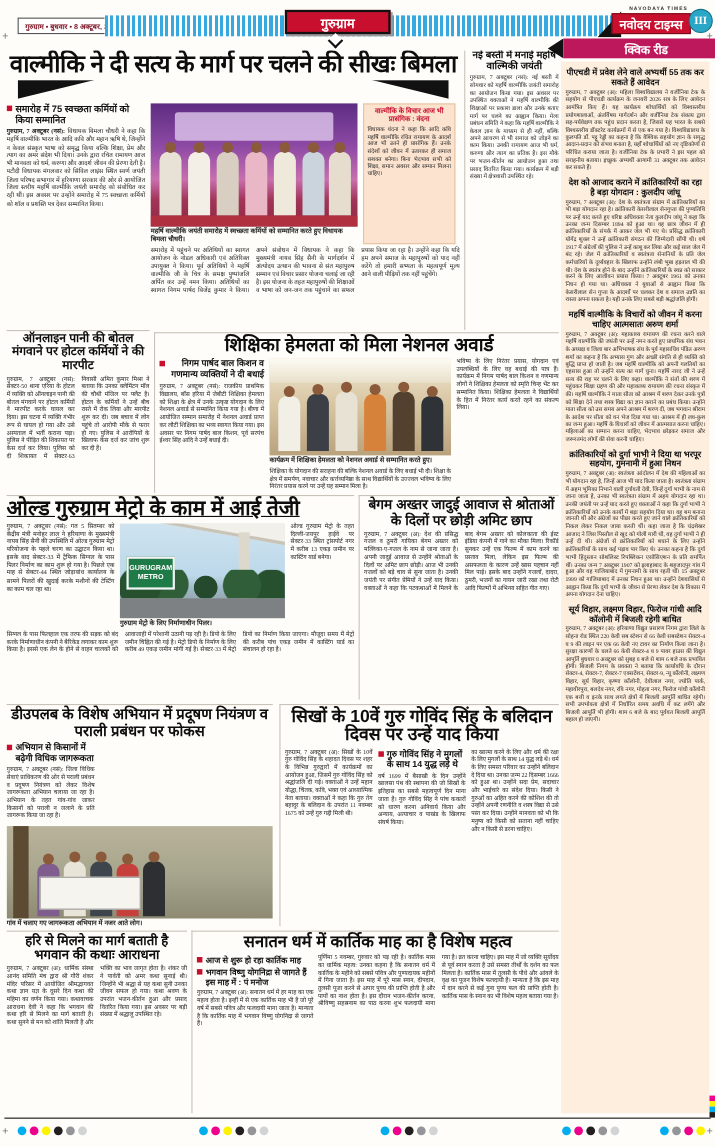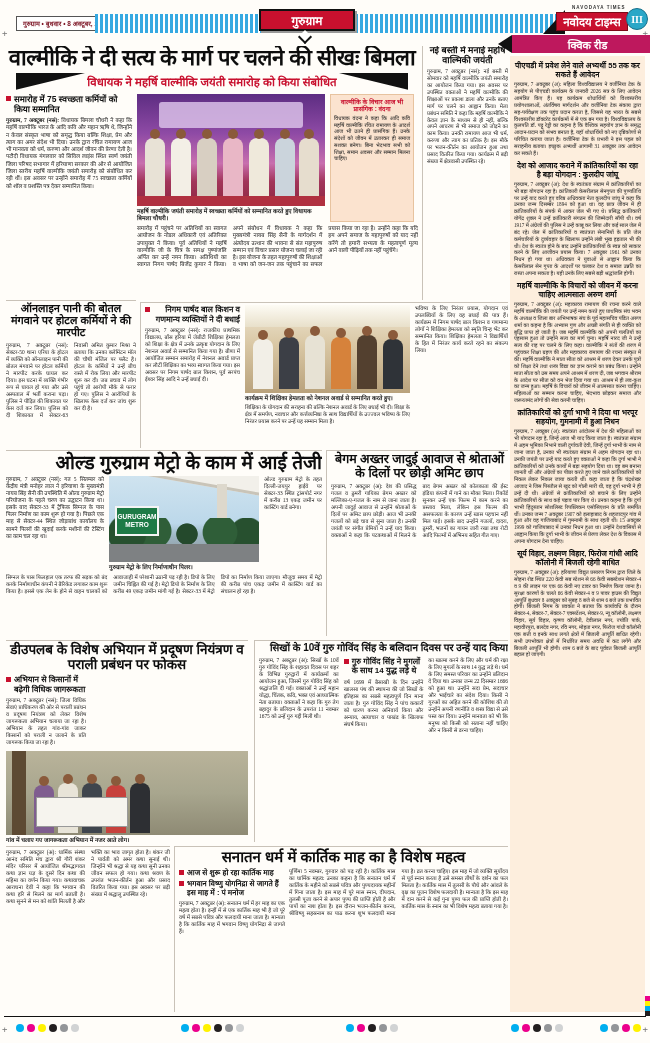--- a/index.html
+++ b/index.html
@@ -96,21 +96,21 @@
   #teacher-colL{width:95px;flex:0 0 auto;}
   #teacher-photo-wrap{width:165px;flex:0 0 auto;}
   #teacher-photo{position:relative;width:165px;height:88px;overflow:hidden;
       background:linear-gradient(180deg,#efe6d2 0%,#d9c7a4 45%,#b9a27c 100%);}
   #teacher-photo .tent{position:absolute;left:0;top:0;width:100%;height:22px;
       background:linear-gradient(180deg,#fdfbf4,#e8e0ca);}
   #teacher-colR{flex:1;}
 
   
   #metro{left:6px;top:450px;width:316px;height:186px;border-top:1px solid #c9c2b8;padding-top:2px;}
-  #metro-hl{font-size:19px;text-align:right;margin-bottom:2px;}
+  #metro-hl{font-size:19px;text-align:left;margin-bottom:2px;text-decoration:underline;}
   #metro-row{display:flex;gap:5px;}
   #metro-colL{width:98px;flex:0 0 auto;}
   #metro-photo-wrap{width:150px;flex:0 0 auto;}
   #metro-photo{position:relative;width:150px;height:86px;overflow:hidden;
       background:linear-gradient(180deg,#cfe3ef 0%,#bcd8ea 55%,#9db6c4 70%,#8c8f91 100%);}
   #metro-photo .viaduct{position:absolute;left:28px;top:-14px;width:160px;height:26px;background:#f2f0ea;
       border-bottom:3px solid #c9c4b8;transform:rotate(10deg);}
   #metro-photo .pillar{position:absolute;left:108px;top:8px;width:10px;height:60px;background:#ddd8cc;}
   #metro-photo .trees{position:absolute;left:0;bottom:18px;width:100%;height:26px;
       background:radial-gradient(circle at 12% 60%,#27502f 14%,transparent 15%),
@@ -137,21 +137,21 @@
   #dlsa-photo-wrap{flex:1;}
   #dlsa-photo{position:relative;width:100%;height:84px;overflow:hidden;
       background:linear-gradient(180deg,#b9b39a 0%,#a8a68e 50%,#8e8a74 100%);}
   #dlsa-photo .trunk{position:absolute;left:6px;top:0;width:14px;height:100%;background:#5d4a33;}
   #dlsa-photo .banner{position:absolute;left:30px;bottom:8px;width:92px;height:30px;background:#f6f4ee;
       border:1px solid #999;}
   #dlsa-bottom{margin-top:3px;}
 
   
   #sikh{left:254px;top:640px;width:254px;height:202px;border-top:1px solid #c9c2b8;border-left:1px solid #c9c2b8;padding:2px 0 0 4px;}
-  #sikh-hl{font-size:10px;text-align:right;margin-bottom:3px;}
+  #sikh-hl{font-size:16px;text-align:center;margin-bottom:3px;}
   #sikh-row{display:flex;gap:5px;}
   #sikh-row>div{flex:1;}
 
   
   #hari{left:6px;top:846px;width:164px;height:166px;border-top:1px solid #c9c2b8;padding-top:2px;}
   #hari-hl{font-size:12px;text-align:center;margin-bottom:3px;}
 
   
   #kartik{left:174px;top:846px;width:334px;height:166px;border-top:1px solid #c9c2b8;border-left:1px solid #c9c2b8;padding:2px 0 0 4px;}
   #kartik-hl{font-size:15px;text-align:center;margin-bottom:3px;}
@@ -184,21 +184,20 @@
   <div id="brand-small" data-name="brand-small-text">NAVODAYA TIMES</div>
   <div id="brand-box" data-name="newspaper-logo">नवोदय टाइम्स</div>
   <div id="page-circle" data-name="page-number-badge">III</div>
   <div id="quick-label-flag" data-name="quick-read-flag"></div>
   <div id="quick-label" data-name="quick-read-header">क्विक रीड</div>
 
   <div id="lead" class="section" data-name="lead-story">
     <h1 id="lead-hl" class="hl" data-name="lead-headline">वाल्मीकि ने दी सत्य के मार्ग पर चलने की सीखः बिमला</h1>
     <div id="lead-banner" data-name="lead-subheadline-banner">
       <div class="flag l" data-name="banner-flag-left"></div>
-      <span id="lead-subhl" data-name="lead-subheadline">विधायक ने महर्षि वाल्मीकि जयंती समारोह को किया संबोधित</span>
       <div class="flag r" data-name="banner-flag-right"></div>
     </div>
     <div id="lead-cols">
       <div id="lead-colA" data-name="lead-left-column">
         <div class="bullet-line" style="font-size:8.5px;margin-bottom:3px;">
           <span class="bullet-sq" data-name="bullet-square-icon"></span>
           <span data-name="lead-bullet">समारोह में 75 स्वच्छता कर्मियों को किया सम्मानित</span>
         </div>
         <div class="body-t">
           <span class="dateline" data-name="dateline">गुरुग्राम, 7 अक्टूबर (नसं):</span>
@@ -259,20 +258,21 @@
       <div class="quick-body" data-name="quick-item-body">गुरुग्राम, 7 अक्टूबर (अ): हरियाणा विद्युत प्रसारण निगम द्वारा जिले के सोहना रोड स्थित 220 केवी सब स्टेशन से 66 केवी सबस्टेशन सेक्टर-4 व 9 की लाइन पर एक 66 केवी नए टावर का निर्माण किया जाना है। सुरक्षा कारणों के चलते 66 केवी सेक्टर-4 व 9 पावर हाउस की विद्युत आपूर्ति बुधवार 8 अक्टूबर को सुबह 8 बजे से शाम 6 बजे तक प्रभावित होगी। बिजली निगम के प्रवक्ता ने बताया कि कार्यावधि के दौरान सेक्टर-4, सेक्टर-7, सेक्टर-7 एक्सटेंशन, सेक्टर-9, न्यू कॉलोनी, लक्ष्मण विहार, सूर्य विहार, कृष्णा कॉलोनी, देवीलाल नगर, ज्योति पार्क, महावीरपुरा, बलदेव नगर, रवि नगर, मोहता नगर, फिरोज गांधी कॉलोनी एक बत्ती व इनके साथ लगते क्षेत्रों में बिजली आपूर्ति बाधित रहेगी। सभी उपभोक्ता क्षेत्रों में निर्धारित समय अवधि में कट लगेंगे और बिजली आपूर्ति भी होगी। शाम 6 बजे के बाद पूर्ववत बिजली आपूर्ति बहाल हो जाएगी।</div>
     </div>
   </div>
 
   <div id="online" class="section" data-name="online-bottle-story">
     <h2 id="online-hl" class="hl" data-name="online-headline">ऑनलाइन पानी की बोतल मंगवाने पर होटल कर्मियों ने की मारपीट</h2>
     <div class="body-t cols2" style="font-size:5.4px;" data-name="online-body">गुरुग्राम, 7 अक्टूबर (नसं): सेक्टर-50 थाना एरिया के होटल में व्यक्ति को ऑनलाइन पानी की बोतल मंगवाने पर होटल कर्मियों ने मारपीट करके घायल कर दिया। इस घटना में व्यक्ति गंभीर रूप से घायल हो गया और उसे अस्पताल में भर्ती कराना पड़ा। पुलिस ने पीड़ित की शिकायत पर केस दर्ज कर लिया। पुलिस को दी शिकायत में सेक्टर-63 निवासी अमित कुमार मिश्रा ने बताया कि उनका क्लेमिंटन मॉल की चौथी मंजिल पर फ्लैट है। होटल के कर्मियों ने उन्हें बीच रास्ते में रोक लिया और मारपीट शुरू कर दी। जब बचाव में लोग पहुंचे तो आरोपी मौके से फरार हो गए। पुलिस ने आरोपियों के खिलाफ केस दर्ज कर जांच शुरू कर दी है।</div>
   </div>
 
   <div id="teacher" class="section" data-name="teacher-award-story">
+    <h2 id="teacher-hl" class="hl" data-name="teacher-headline">शिक्षिका हेमलता को मिला नेशनल अवार्ड</h2>
     <div id="teacher-row">
       <div id="teacher-colL" data-name="teacher-left-column">
         <div class="bullet-line" style="font-size:8px;margin-bottom:3px;text-align:right;">
           <span class="bullet-sq" data-name="bullet-square-icon"></span>
           <span data-name="teacher-bullet">निगम पार्षद बाल किशन व गणमान्य व्यक्तियों ने दी बधाई</span>
         </div>
         <div class="body-t" style="font-size:5.4px;" data-name="teacher-body-left">गुरुग्राम, 7 अक्टूबर (नसं): राजकीय प्राथमिक विद्यालय, बॉस हरिया में जेबीटी शिक्षिका हेमलता को शिक्षा के क्षेत्र में उनके उत्कृष्ट योगदान के लिए नेशनल अवार्ड से सम्मानित किया गया है। बीणा में आयोजित सम्मान समारोह में नेशनल अवार्ड प्राप्त कर लौटीं शिक्षिका का भव्य स्वागत किया गया। इस अवसर पर निगम पार्षद बाल किशन, पूर्व सरपंच ईश्वर सिंह आदि ने उन्हें बधाई दी।</div>
       </div>
       <div id="teacher-photo-wrap" data-name="teacher-photo-block">
         <div id="teacher-photo" data-name="award-ceremony-photo">
@@ -360,20 +360,21 @@
         </div>
         <div class="body-t" style="font-size:5.4px;" data-name="sikh-body-2">वर्ष 1699 में बैसाखी के दिन उन्होंने खालसा पंथ की स्थापना की जो सिखों के इतिहास का सबसे महत्वपूर्ण दिन माना जाता है। गुरु गोविंद सिंह ने पांच ककारों को धारण करना अनिवार्य किया और अन्याय, अत्याचार व पाखंड के खिलाफ संघर्ष किया।</div>
       </div>
       <div data-name="sikh-body-col3">
         <div class="body-t" style="font-size:5.4px;" data-name="sikh-body-3">का खात्मा करने के लिए और धर्म की रक्षा के लिए मुगलों के साथ 14 युद्ध लड़े थे। धर्म के लिए समस्त परिवार का उन्होंने बलिदान दे दिया था। उनका जन्म 22 दिसम्बर 1666 को हुआ था। उन्होंने सदा प्रेम, सदाचार और भाईचारे का संदेश दिया। किसी ने गुरुओं का अहित करने की कोशिश की तो उन्होंने अपनी रणनीति व शस्त्र विद्या से उसे पस्त कर दिया। उन्होंने मानवता को भी कि मनुष्य को किसी को सताना नहीं चाहिए और न किसी से डरना चाहिए।</div>
       </div>
     </div>
   </div>
 
   <div id="hari" class="section" data-name="hari-katha-story">
+    <h2 id="hari-hl" class="hl" data-name="hari-headline">हरि से मिलने का मार्ग बताती है भगवान की कथाः आराधना</h2>
     <div class="body-t cols2" style="font-size:5.4px;" data-name="hari-body">गुरुग्राम, 7 अक्टूबर (अ): धार्मिक संस्था आनंद समिति मंच द्वारा श्री गौरी शंकर मंदिर परिसर में आयोजित श्रीमद्भागवत कथा ज्ञान यज्ञ के दूसरे दिन कथा की महिमा का वर्णन किया गया। कथावाचक आराधना देवी ने कहा कि भगवान की कथा हरि से मिलने का मार्ग बताती है। कथा सुनने से मन को शांति मिलती है और भक्ति का भाव जागृत होता है। शंकर जी ने पार्वती को अमर कथा सुनाई थी। जिन्होंने भी श्रद्धा से यह कथा सुनी उनका जीवन सफल हो गया। कथा श्रवण के उपरांत भजन-कीर्तन हुआ और प्रसाद वितरित किया गया। इस अवसर पर बड़ी संख्या में श्रद्धालु उपस्थित रहे।</div>
   </div>
 
   <div id="kartik" class="section" data-name="kartik-month-story">
     <h2 id="kartik-hl" class="hl" data-name="kartik-headline">सनातन धर्म में कार्तिक माह का है विशेष महत्व</h2>
     <div id="kartik-row">
       <div id="kartik-colL" data-name="kartik-left-column">
         <div class="bullet-line" style="font-size:7.5px;margin-bottom:2px;">
           <span class="bullet-sq" data-name="bullet-square-icon"></span>
           <span data-name="kartik-bullet-1">आज से शुरू हो रहा कार्तिक माह</span>

